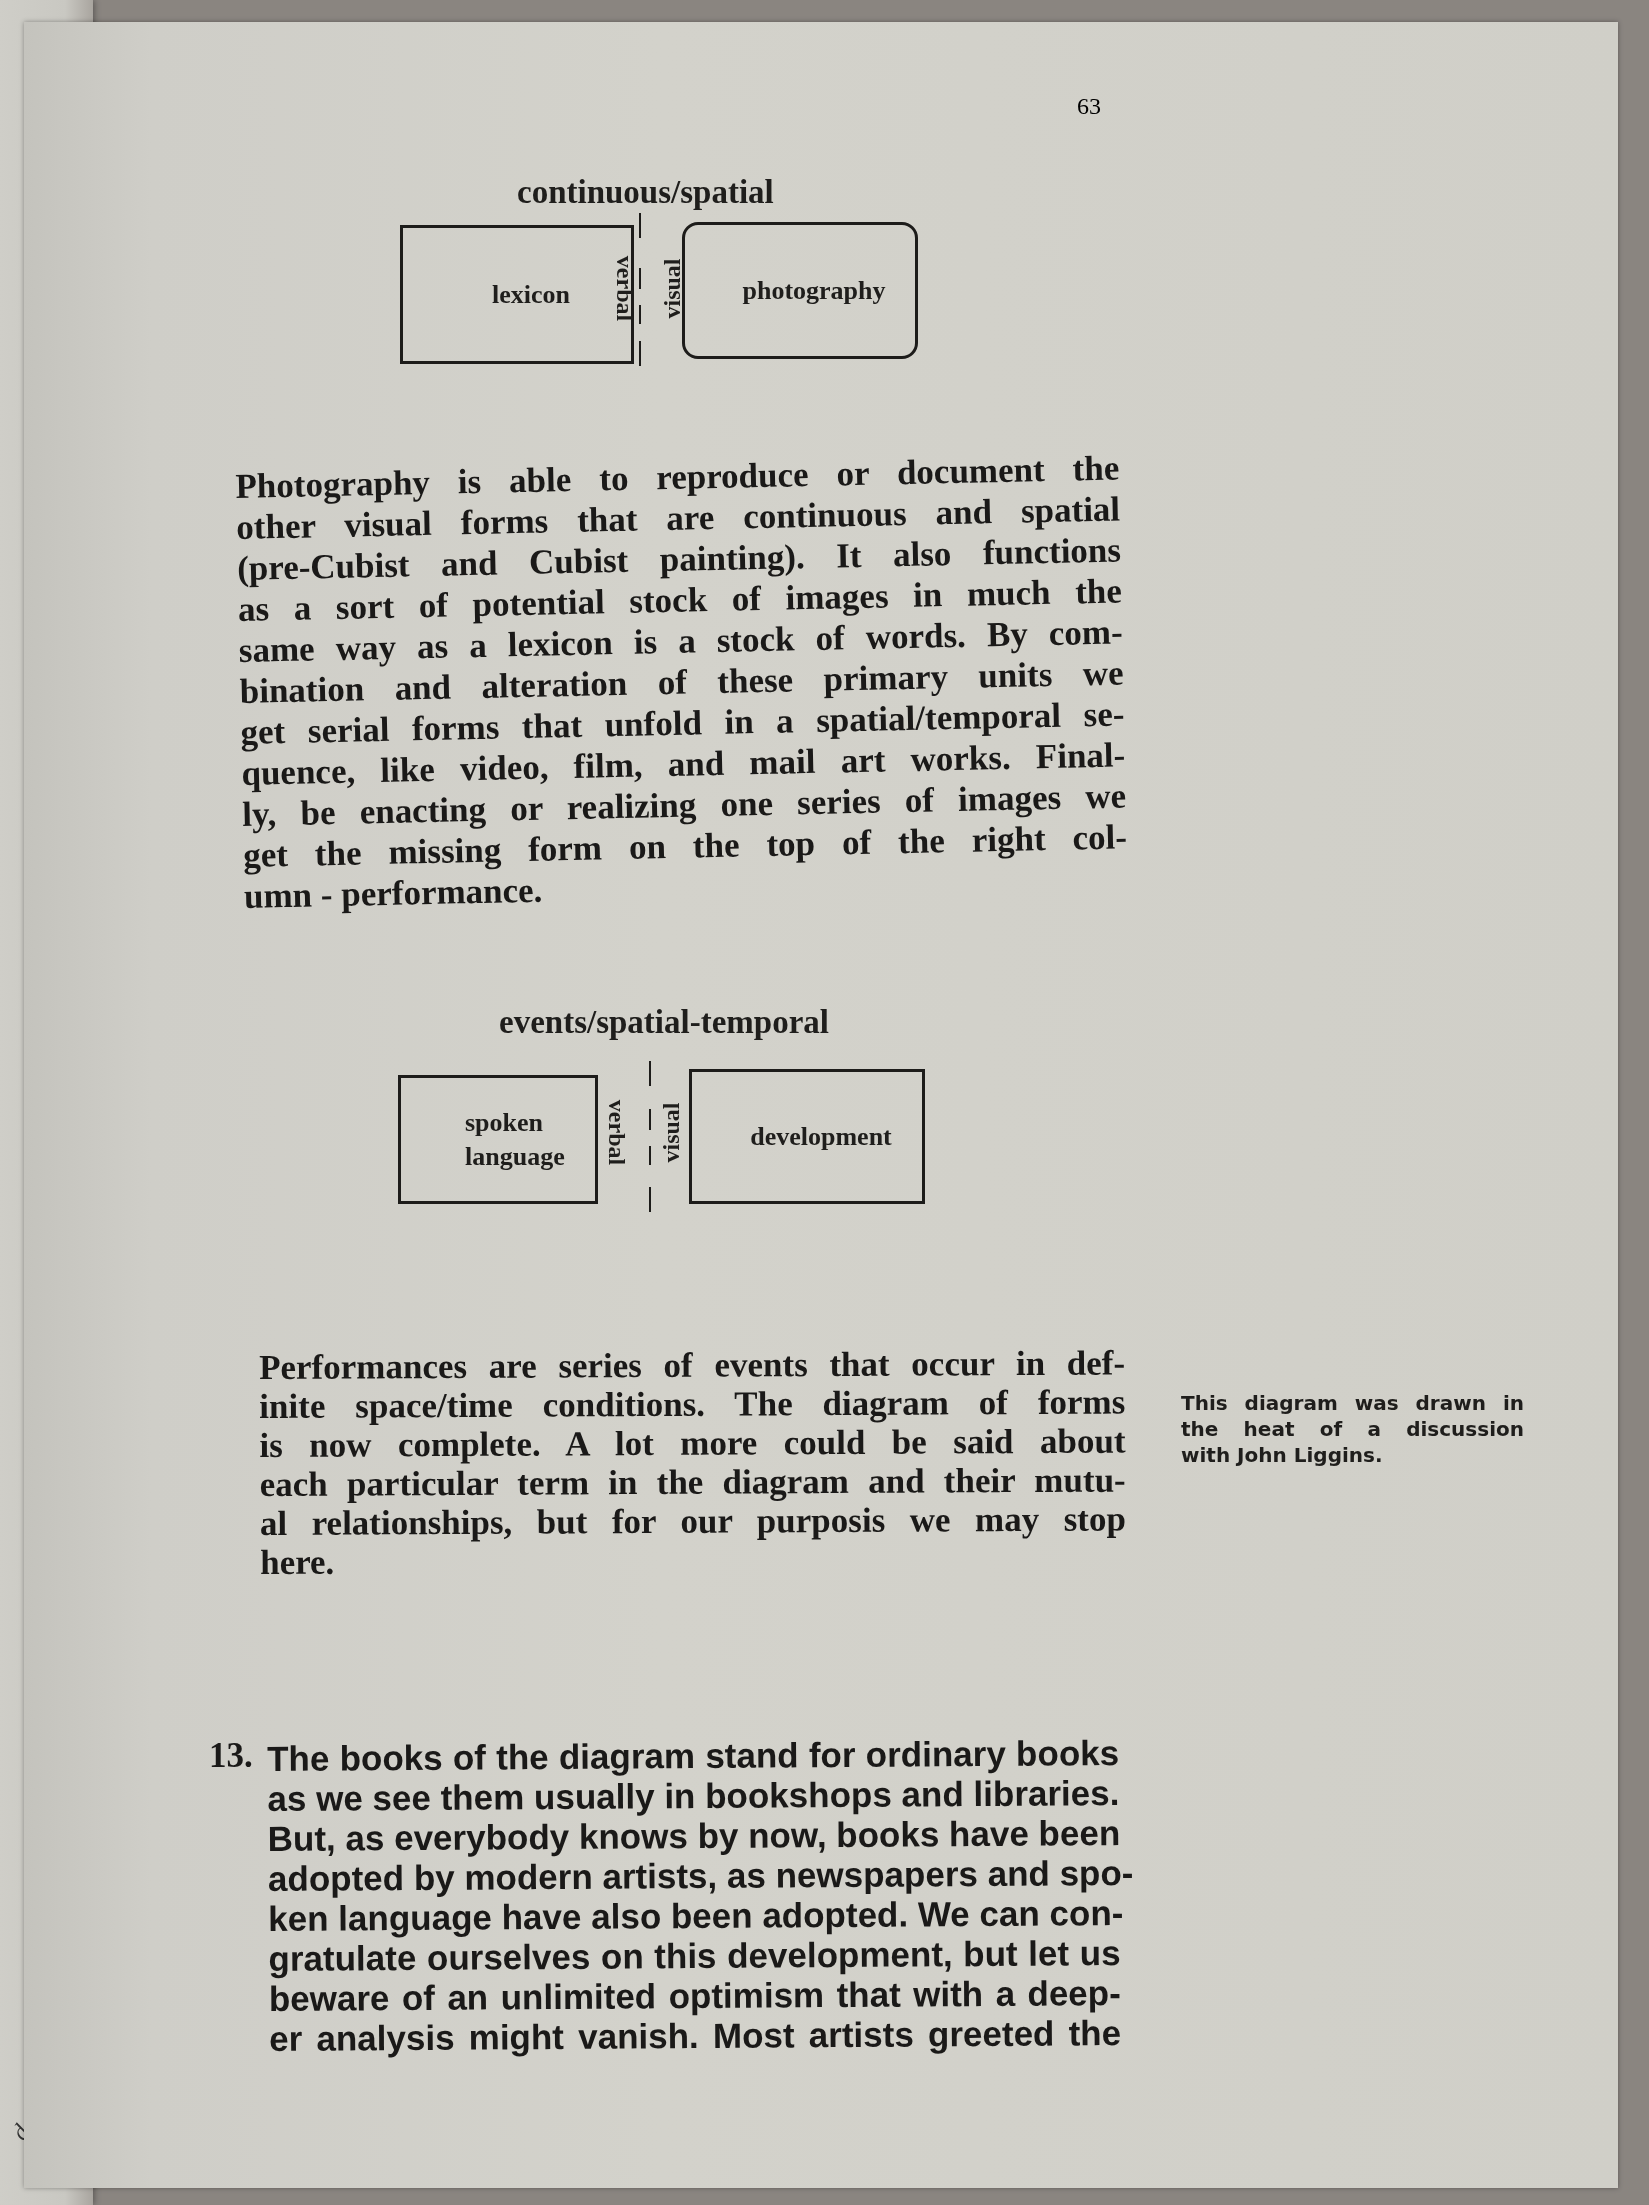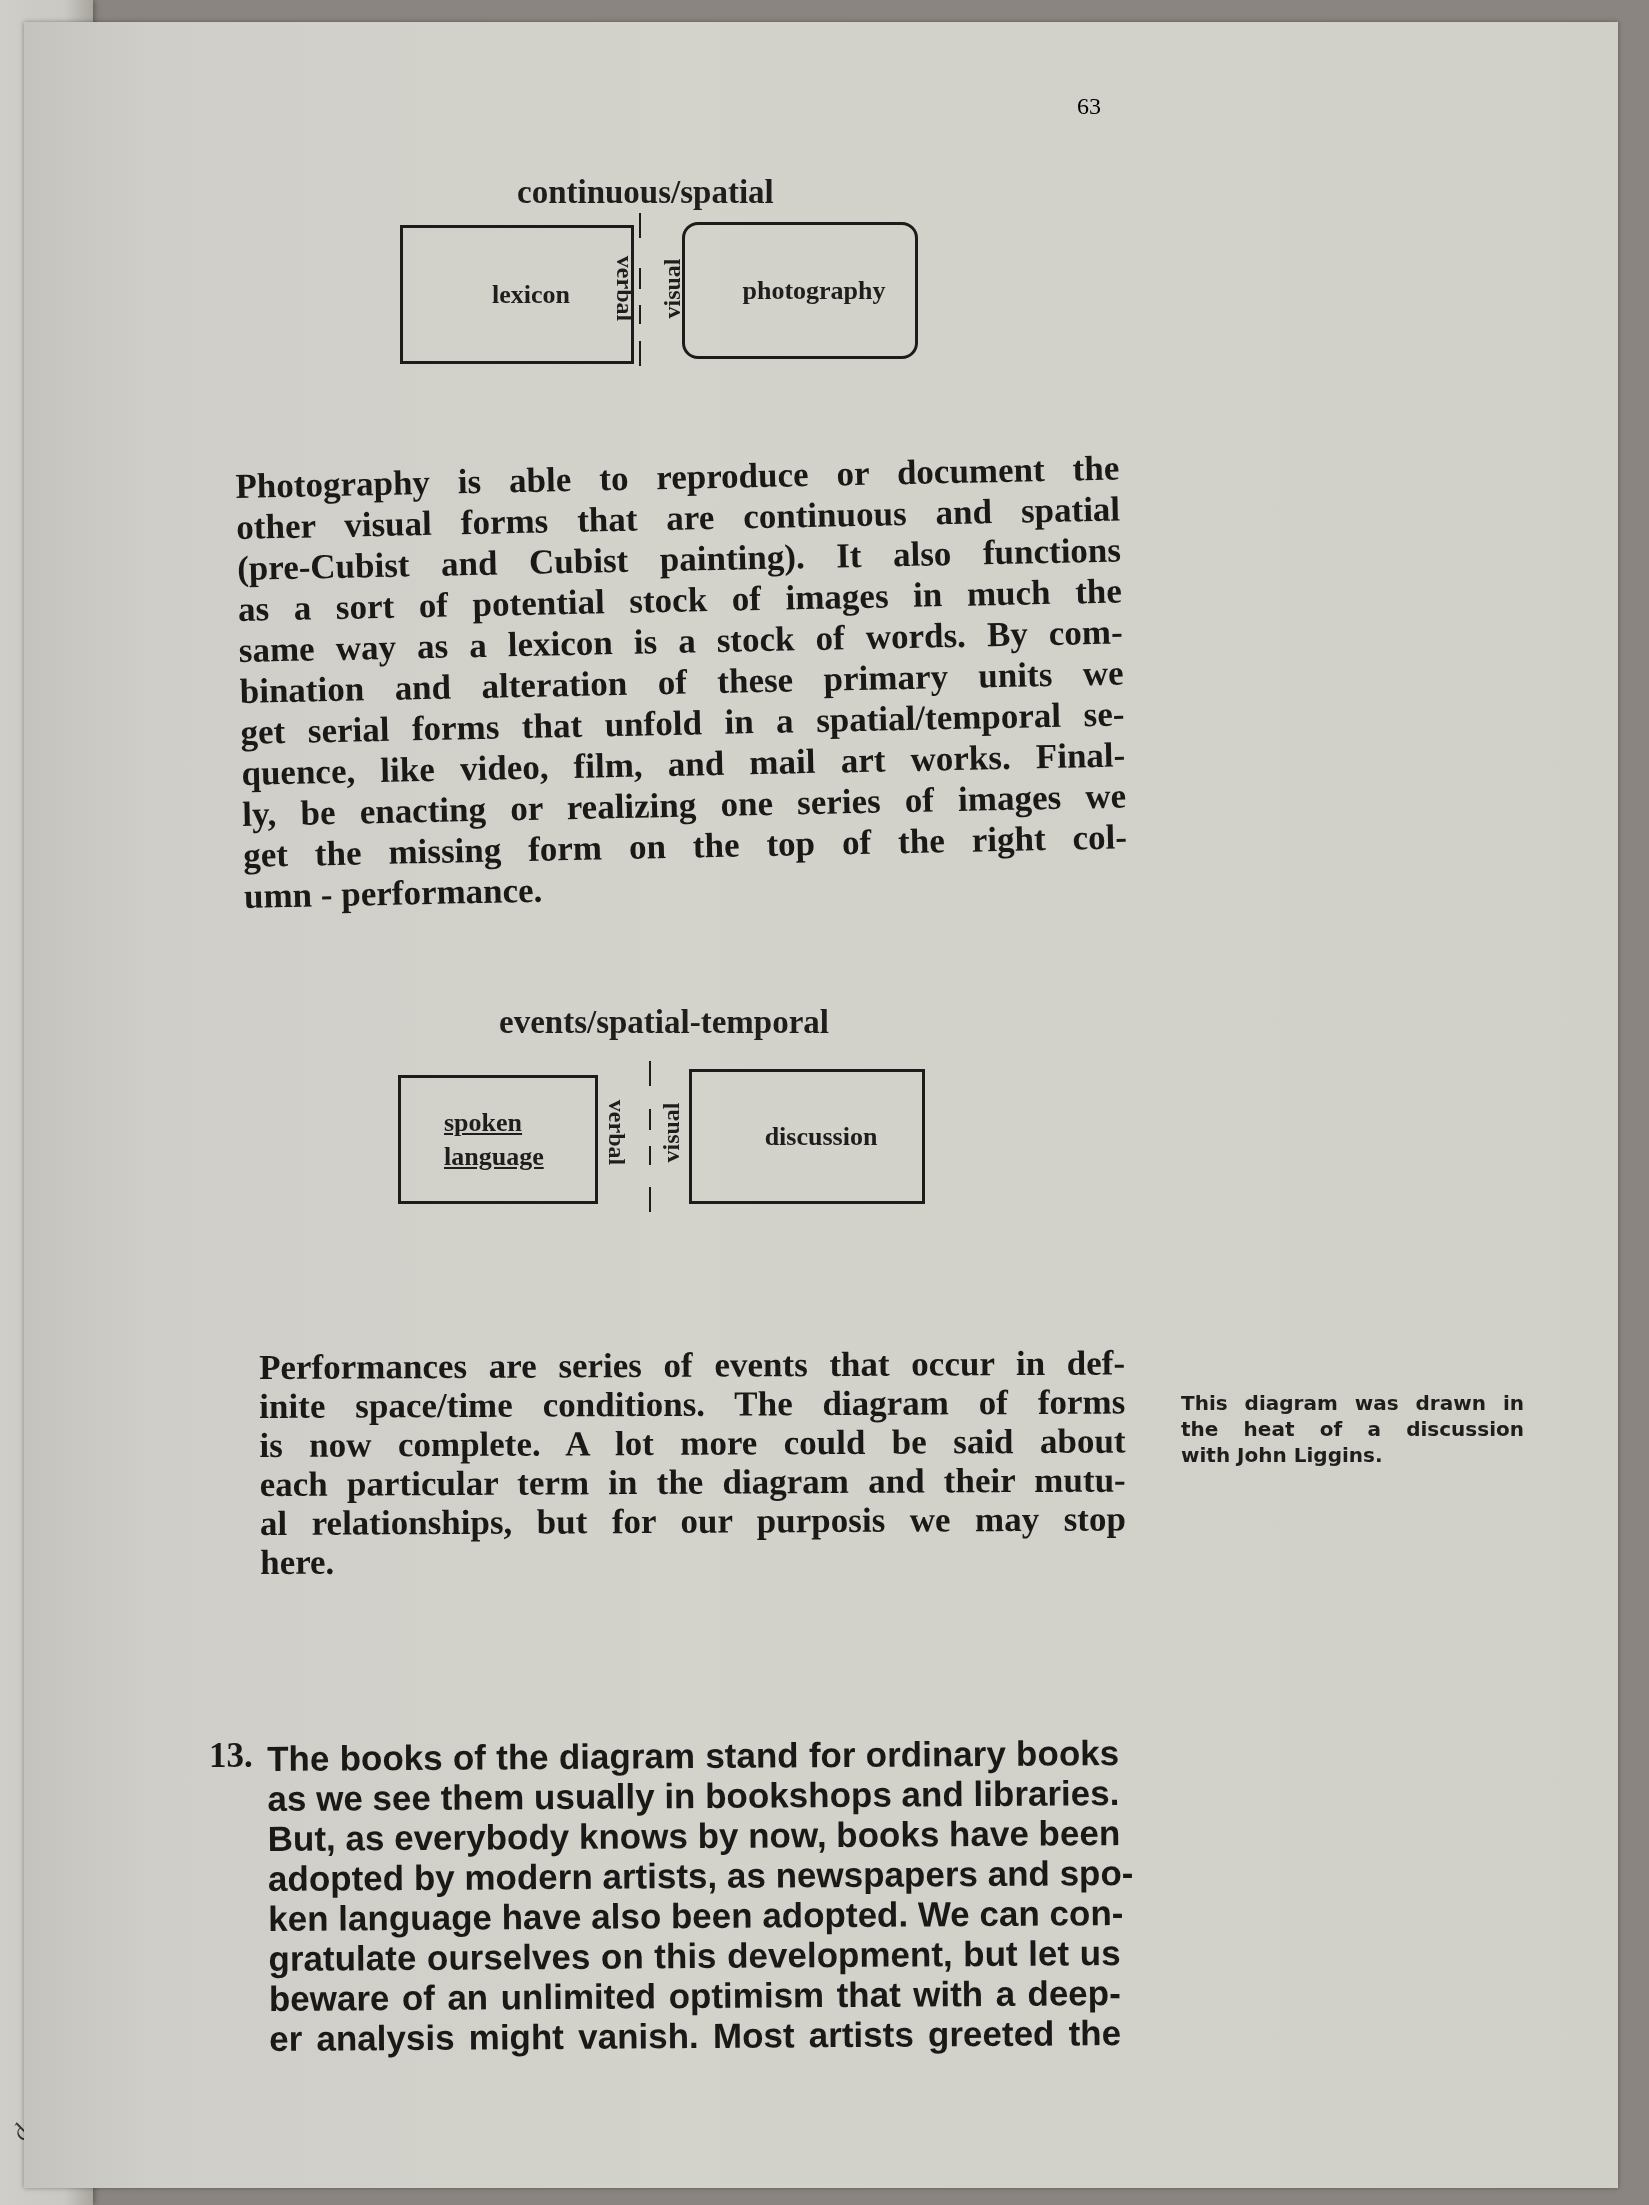--- a/index.html
+++ b/index.html
@@ -87,31 +87,31 @@
   <span class="line">bination and alteration of these primary units we</span>
   <span class="line">get serial forms that unfold in a spatial/temporal se-</span>
   <span class="line">quence, like video, film, and mail art works. Final-</span>
   <span class="line">ly, be enacting or realizing one series of images we</span>
   <span class="line">get the missing form on the top of the right col-</span>
   <span class="line last">umn - performance.</span>
 </div>
 
 <div>
   <div class="diagram-title" style="left:499px; top:1004px;">events/spatial-temporal</div>
-  <div class="box" style="left:398px; top:1075px; width:200px; height:129px; justify-content:flex-start; padding-left:43px; text-align:left; box-sizing:border-box;text-decoration:underline;">
+  <div class="box" style="left:398px; top:1075px; width:200px; height:129px; justify-content:flex-start; padding-left:64px; text-align:left; box-sizing:border-box;">
     <span style="width:118px;">spoken language</span>
   </div>
   <div class="vline" style="left:649px; top:1061px; height:25px;"></div>
   <div class="vline" style="left:649px; top:1109px; height:20.5px;"></div>
   <div class="vline" style="left:649px; top:1146px; height:19px;"></div>
   <div class="vline" style="left:649px; top:1187px; height:25px;"></div>
   <div class="vlabel" style="left:584px; top:1119px; transform: rotate(90deg);">verbal</div>
   <div class="vlabel" style="left:641px; top:1119px; transform: rotate(-90deg);">visual</div>
   <div class="box" style="left:689px; top:1069px; width:202px; height:129px;">
-    <span>discussion</span>
+    <span>development</span>
   </div>
 </div>
 
 <div class="para" style="left:259px; top:1348px; width:866px; transform: rotate(-0.3deg); transform-origin: left top; line-height:39px;">
   <span class="line">Performances are series of events that occur in def-</span>
   <span class="line">inite space/time conditions. The diagram of forms</span>
   <span class="line">is now complete. A lot more could be said about</span>
   <span class="line">each particular term in the diagram and their mutu-</span>
   <span class="line">al relationships, but for our purposis we may stop</span>
   <span class="line last">here.</span>

